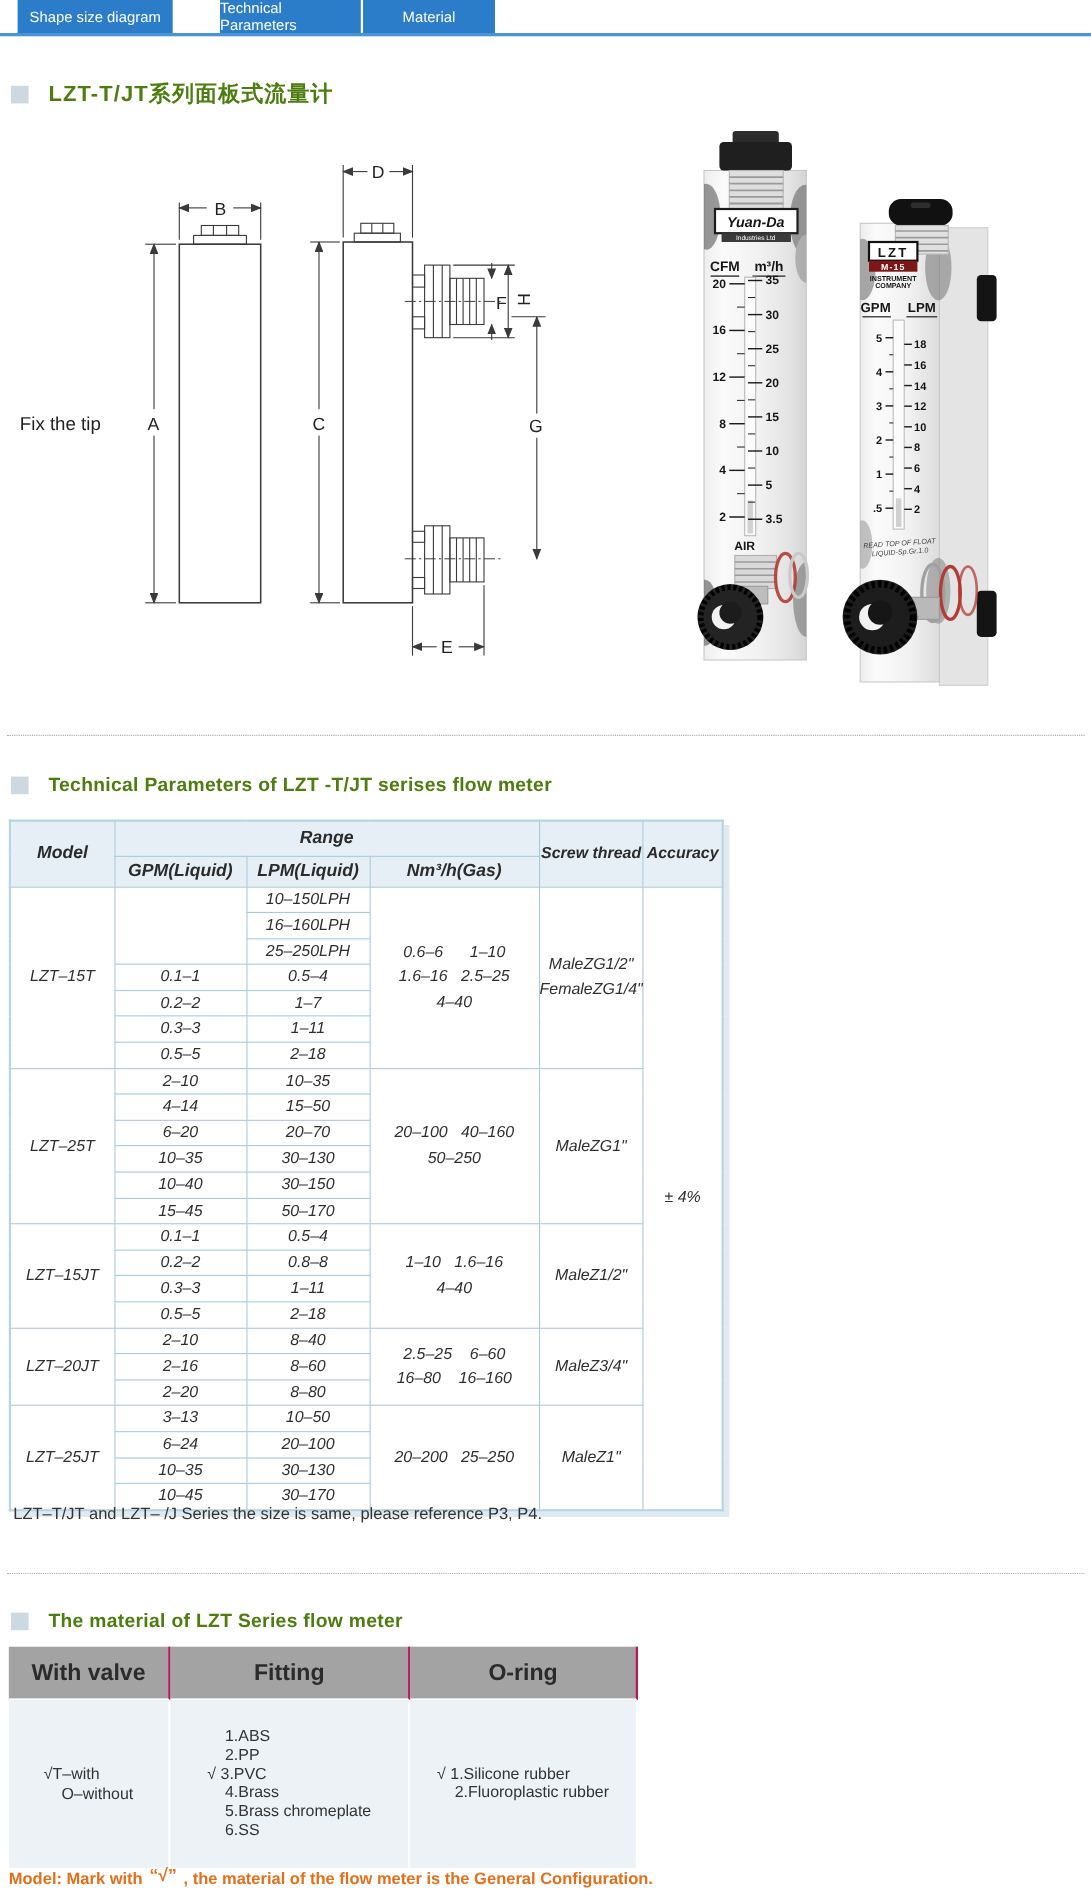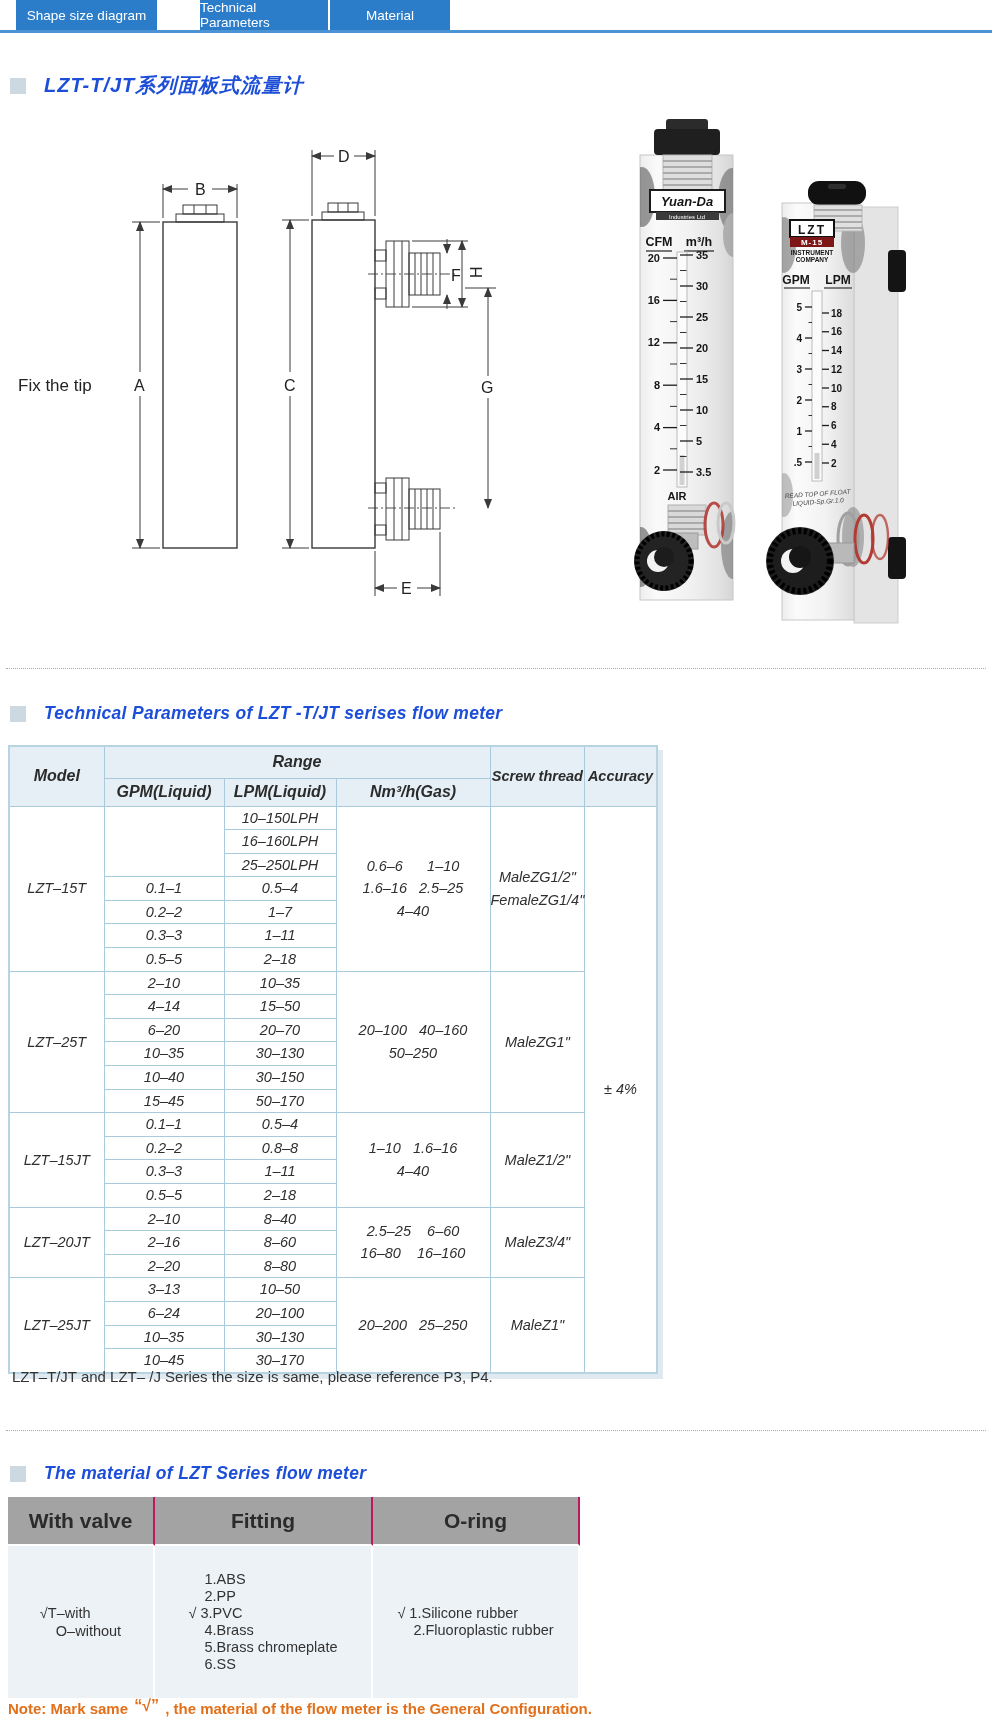--- a/index.html
+++ b/index.html
@@ -8,21 +8,21 @@
   
   .tab{position:absolute;top:0;height:30px;background:#2b7cc9;color:#fff;
        display:flex;align-items:center;justify-content:center;font-size:13.5px;cursor:pointer;}
   .tab1{left:0;width:141px;margin-left:16px;}
   .tab2{left:172px;width:128px;margin-left:28px;}
   .tab3{left:330px;width:120px;}
   .tab-underline{position:absolute;top:30px;left:0;width:992px;height:3px;background:#4a94d6;}
   
   .sec-head{position:absolute;display:flex;align-items:center;}
   .bullet{width:16px;height:16px;background:#cdd9e1;margin-right:18px;flex:0 0 auto;}
-  .sec-title{font-weight:bold;color:#1d4ed8;font-style:italic;}
+  .sec-title{font-weight:bold;color:#4d7c0f;}
   .h1 .sec-title{font-size:20px;letter-spacing:1px;}
   .h2 .sec-title,.h3 .sec-title{font-size:17.5px;letter-spacing:.3px;}
   
   .dotted{position:absolute;left:6px;width:980px;border-top:1px dotted #a9a9a9;height:0;}
   
   .diagram-svg{position:absolute;left:10px;top:110px;}
   .diagram-svg text{font-family:"Liberation Sans",sans-serif;font-size:16px;fill:#222;}
   .diagram-svg .shape{fill:none;stroke:#3a3a3a;stroke-width:1.4;}
   .diagram-svg .thin{fill:none;stroke:#3a3a3a;stroke-width:1;}
   .diagram-svg .dim{stroke:#3a3a3a;stroke-width:1;fill:none;}
@@ -558,18 +558,18 @@
         <tr>
           <td><div id="mat-wv" class="mat-block wv-block"><div class="ln out">√T–with</div><div class="ln">O–without</div></div></td>
           <td><div id="mat-fit" class="mat-block"><div class="ln">1.ABS</div><div class="ln">2.PP</div><div class="ln out">√ 3.PVC</div><div class="ln">4.Brass</div><div class="ln">5.Brass chromeplate</div><div class="ln">6.SS</div></div></td>
           <td><div id="mat-or" class="mat-block"><div class="ln out">√ 1.Silicone rubber</div><div class="ln">2.Fluoroplastic rubber</div></div></td>
         </tr>
       </tbody>
     </table>
   </div>
 
   <div class="note-line">
-    <span>Note:  Mark same</span>
+    <span>Model:  Mark with</span>
     <span class="mark">“√”</span>
     <span>, the material of the flow meter is the General Configuration.</span>
   </div>
 
 </div>
 
 </body></html>

